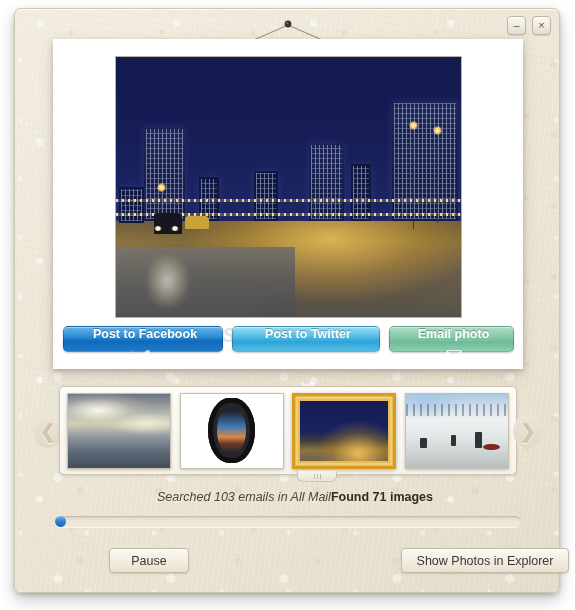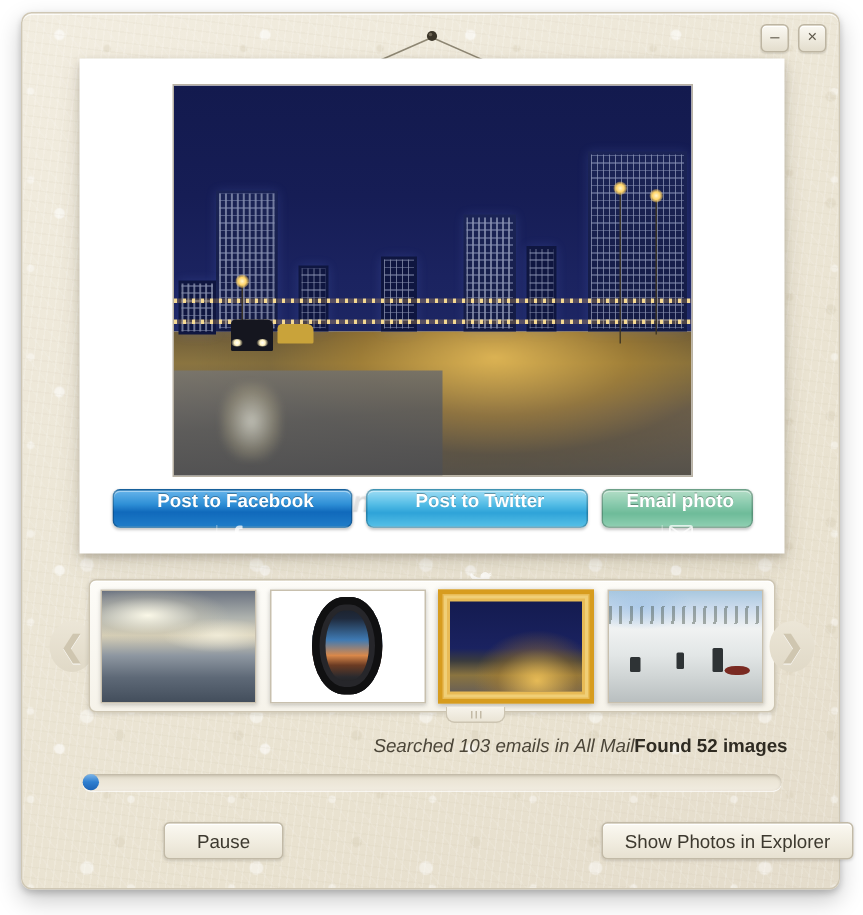--- a/index.html
+++ b/index.html
@@ -186,21 +186,21 @@
   #btn-facebook {
     width: 160px;
     background: linear-gradient(180deg, #66b4ea 0%, #2e8fd6 38%, #1069bb 60%, #1f7cc8 100%);
   }
   #btn-twitter {
     width: 148px;
     background: linear-gradient(180deg, #9ddcf4 0%, #54bde6 38%, #2ea3d8 62%, #55bfe6 100%);
     gap: 40px;
   }
   #btn-email {
-    width: 101px;
+    width: 125px;
     background: linear-gradient(180deg, #b2ddc6 0%, #86c9ab 40%, #6ebb99 64%, #8ecfb1 100%);
   }
   .share-label { flex: 1; text-align: center; }
   .share-icon {
     width: 26px; height: 20px;
     display: flex; align-items: center; justify-content: center;
     border-left: 1px solid rgba(255,255,255,.30);
     color: rgba(255,255,255,.72);
     font-size: 13px; font-weight: bold;
   }
@@ -295,21 +295,21 @@
     background: linear-gradient(180deg, #f7f4ec 0%, #eae4d5 100%);
     display: flex; align-items: center; justify-content: center;
     gap: 2px;
   }
   #strip-grip i { width: 1px; height: 5px; background: #c3baa6; display: block; }
 
   
   #status-row {
     position: absolute;
     left: 50px; right: 34px; top: 481px;
-    display: flex; align-items: baseline; justify-content: flex-end;
+    display: flex; align-items: baseline; justify-content: center;
     z-index: 10;
   }
   #status-left {
     font-size: 12.5px;
     font-style: italic;
     color: #4c4639;
   }
   #status-right {
     font-size: 12.5px;
     font-weight: bold;
@@ -478,21 +478,21 @@
 
     <div id="strip-grip">
       <i></i>
         <i></i>
         <i></i>
     </div>
   </div>
 
   <div id="status-row">
     <div id="status-left">Searched 103 emails in All Mail</div>
-    <div id="status-right">Found 52 images</div>
+    <div id="status-right">Found 71 images</div>
   </div>
 
   <div id="progress-track">
     <div id="progress-fill" style="width: 2.4%;"></div>
   </div>
 
   <div class="std-btn" id="btn-pause">
     <span>Pause</span>
   </div>
   <div class="std-btn" id="btn-explorer">

